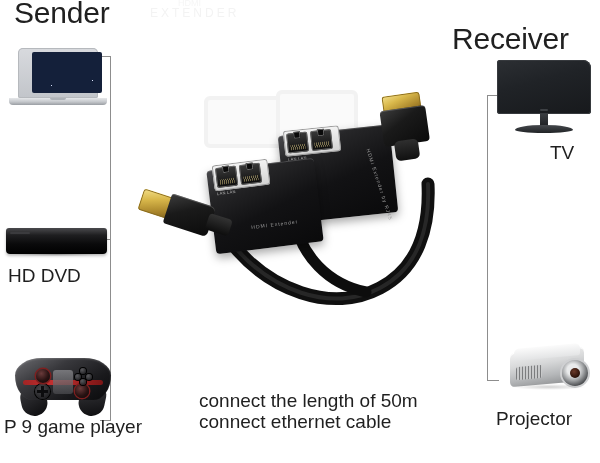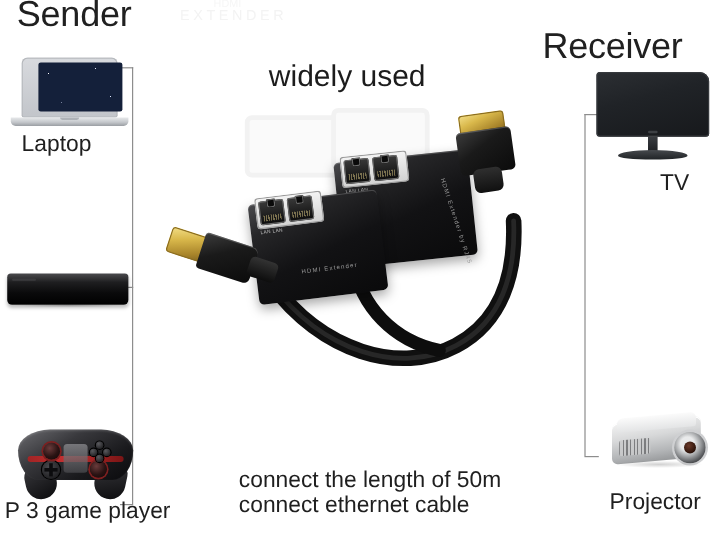--- a/index.html
+++ b/index.html
@@ -40,21 +40,21 @@
   .cap {
     position: absolute;
     font-size: 19px;
     color: #1f1f1f;
     white-space: nowrap;
   }
   #cap-laptop   { left: 18px;  top: 110px; }
   #cap-dvd      { left: 8px;   top: 265px; }
   #cap-gamepad  { left: 4px;   top: 416px; }
   #cap-tv       { left: 550px; top: 142px; }
-  #cap-projector{ left: 508px; top: 408px; text-align: center; }
+  #cap-projector{ left: 496px; top: 408px; text-align: center; }
 
   #bottom-note {
     position: absolute;
     left: 199px;
     top: 390px;
     font-size: 19px;
     line-height: 21px;
     color: #1f1f1f;
     white-space: pre;
   }
@@ -371,21 +371,20 @@
 </head>
 <body>
 
 <div id="page">
 
   <div id="watermark2">HDMI</div>
   <div id="watermark">EXTENDER</div>
 
   <div class="hdr" id="sender-title">Sender</div>
   <div class="hdr" id="receiver-title">Receiver</div>
-  <div id="widely-used">widely used</div>
 
   <div class="bracket" id="bracket-left">
     <div class="v" style="left:110px; top:56px; height:364px;"></div>
     <div class="h" style="left:100px; top:56px;  width:11px;"></div>
     <div class="h" style="left:100px; top:239px; width:11px;"></div>
     <div class="h" style="left:100px; top:420px; width:11px;"></div>
   </div>
 
   <div class="bracket" id="bracket-right">
     <div class="v" style="left:487px; top:95px; height:285px;"></div>
@@ -393,45 +392,45 @@
     <div class="h" style="left:487px; top:380px; width:12px;"></div>
   </div>
 
   <div id="laptop">
     <div class="lid">
         <div class="screen"></div>
       </div>
     <div class="base"></div>
     <div class="notch"></div>
   </div>
-  <div class="cap" id="cap-laptop">Laptop</div>
 
   <div id="dvd">
     <div class="body"></div>
     <div class="shadow"></div>
   </div>
+  <div class="cap" id="cap-dvd">HD DVD</div>
 
   <div id="gamepad">
     <div class="grip-l"></div>
     <div class="grip-r"></div>
     <div class="pad">
       <div class="accent"></div>
       <div class="plate"></div>
       <div class="dpad"></div>
       <div class="stick-l"></div>
       <div class="stick-r"></div>
       <div class="btns">
           <i></i>
           <i></i>
           <i></i>
           <i></i>
         </div>
     </div>
   </div>
-  <div class="cap" id="cap-gamepad">P  3 game player</div>
+  <div class="cap" id="cap-gamepad">P  9 game player</div>
 
   <div id="tv">
     <div class="panel"></div>
     <div class="neck"></div>
     <div class="foot"></div>
   </div>
   <div class="cap" id="cap-tv">TV</div>
 
   <div id="projector">
     <div class="body"></div>

